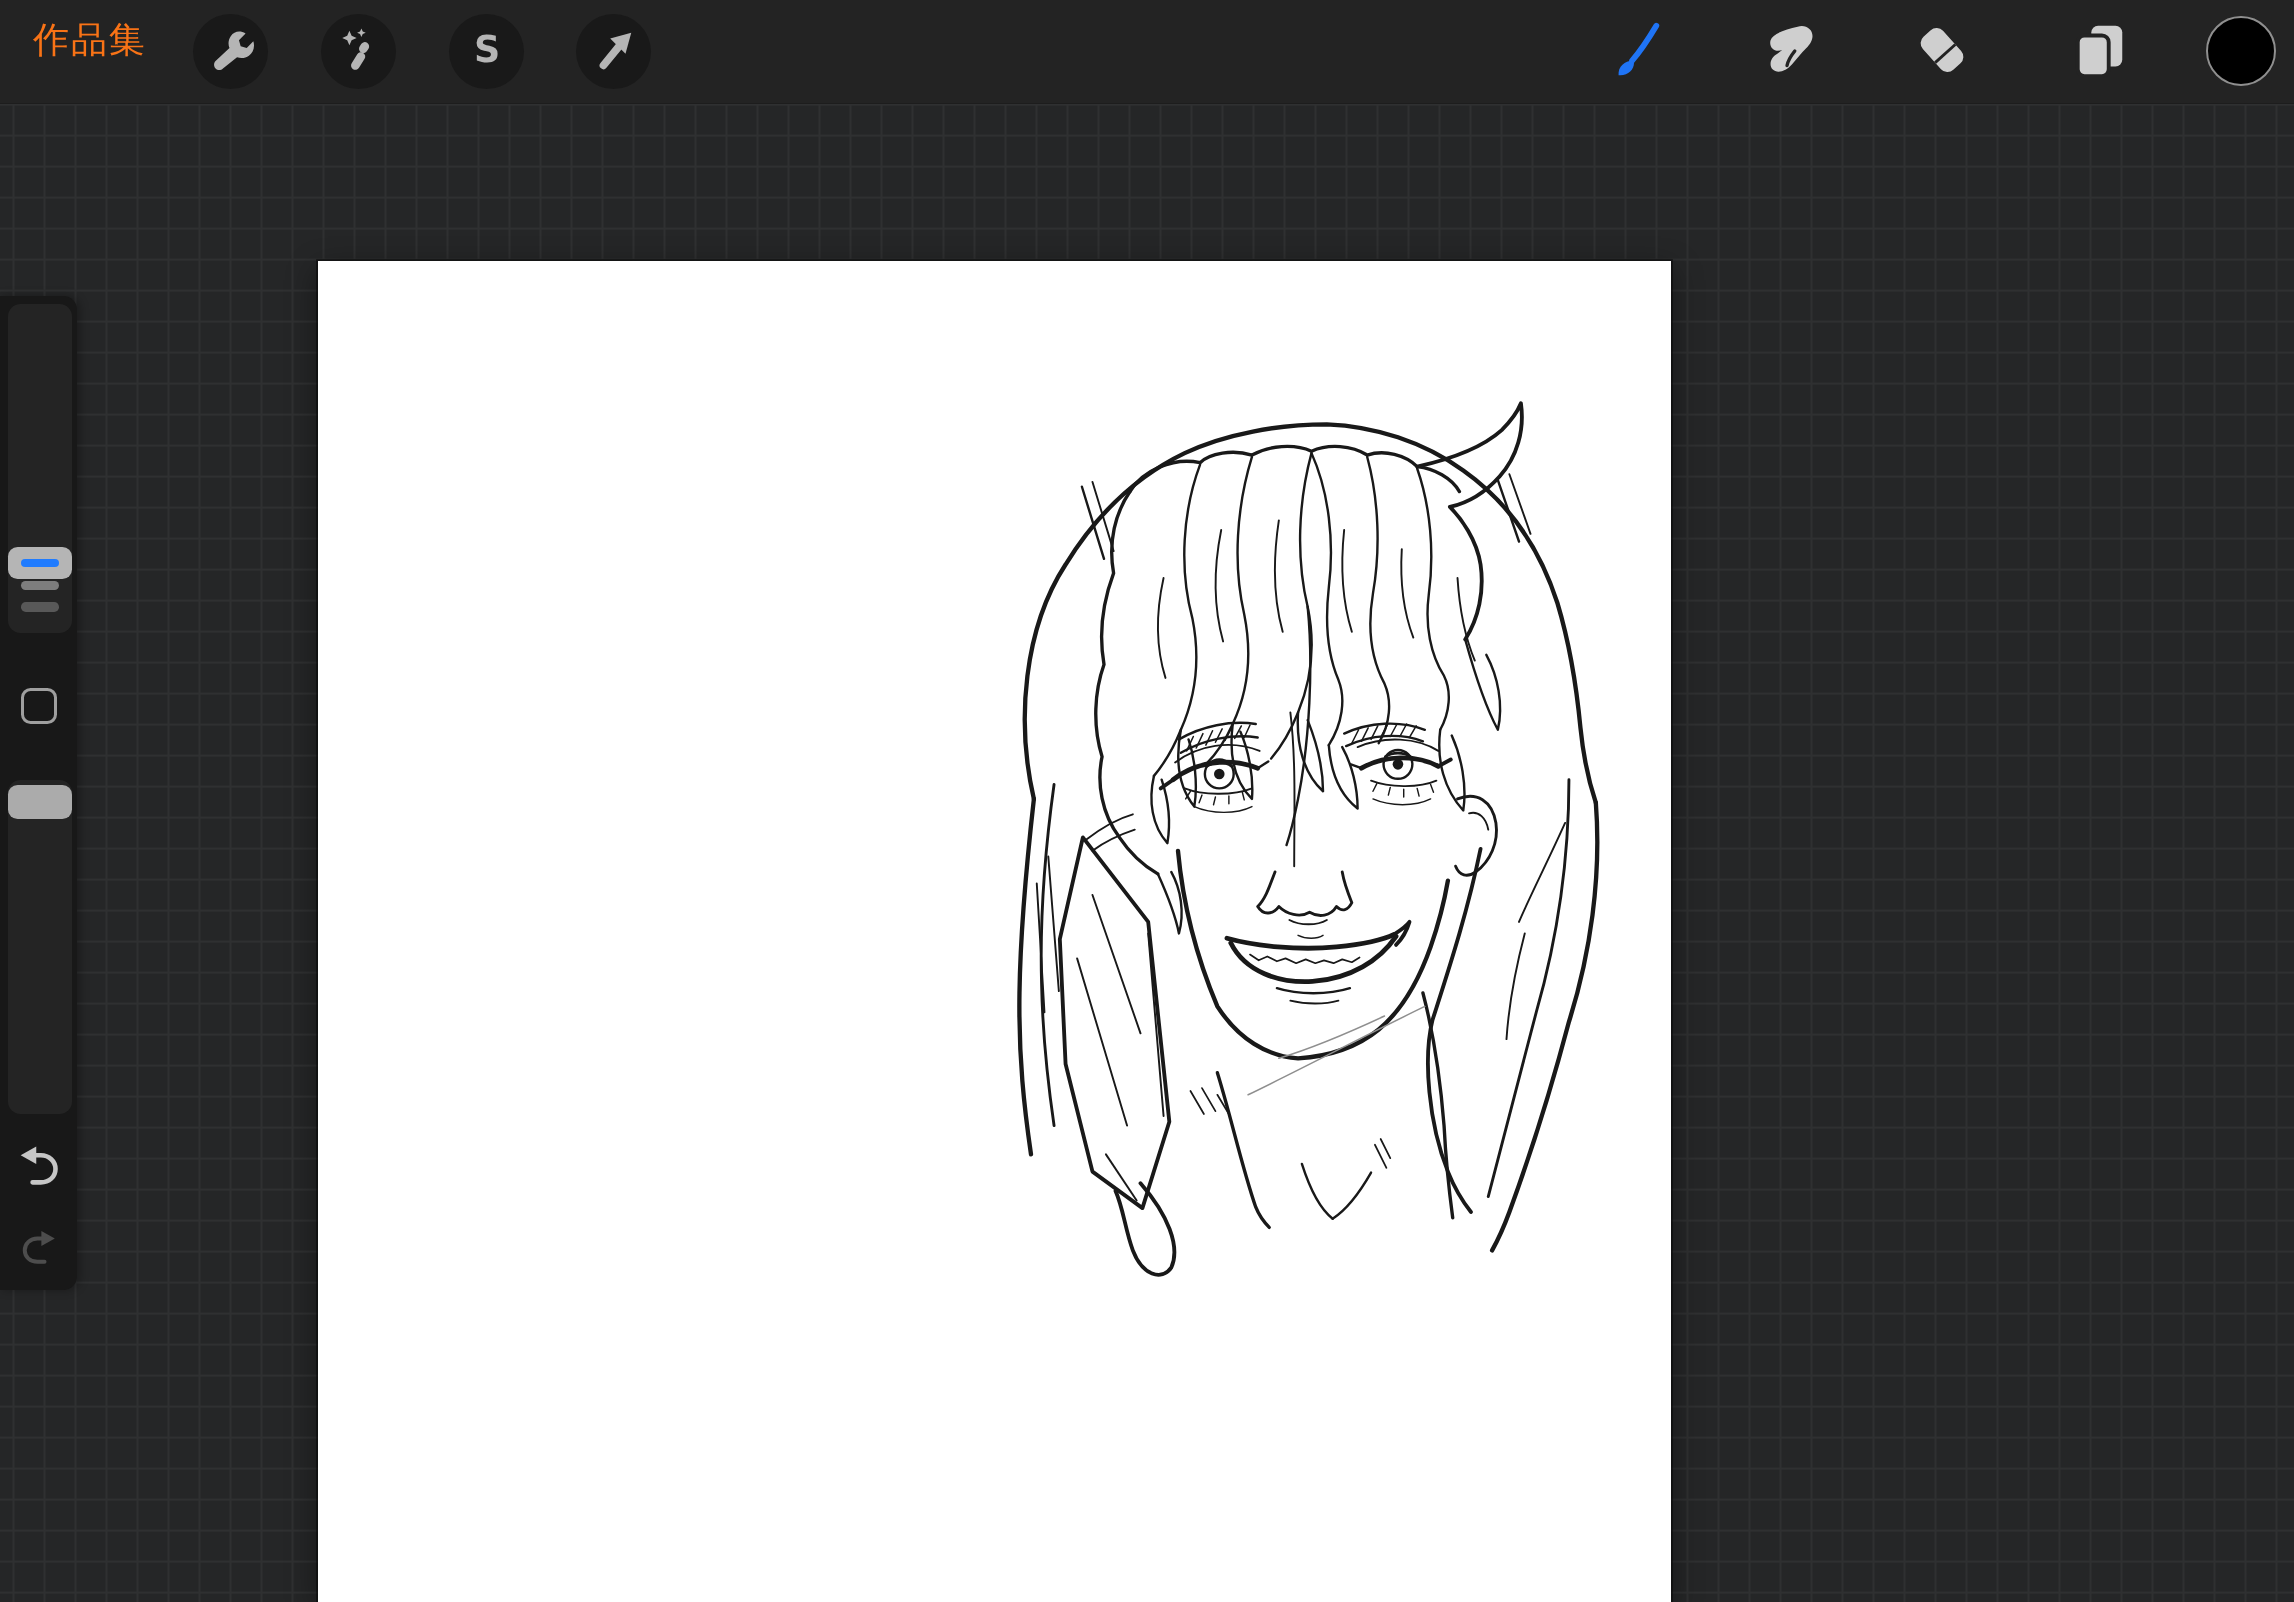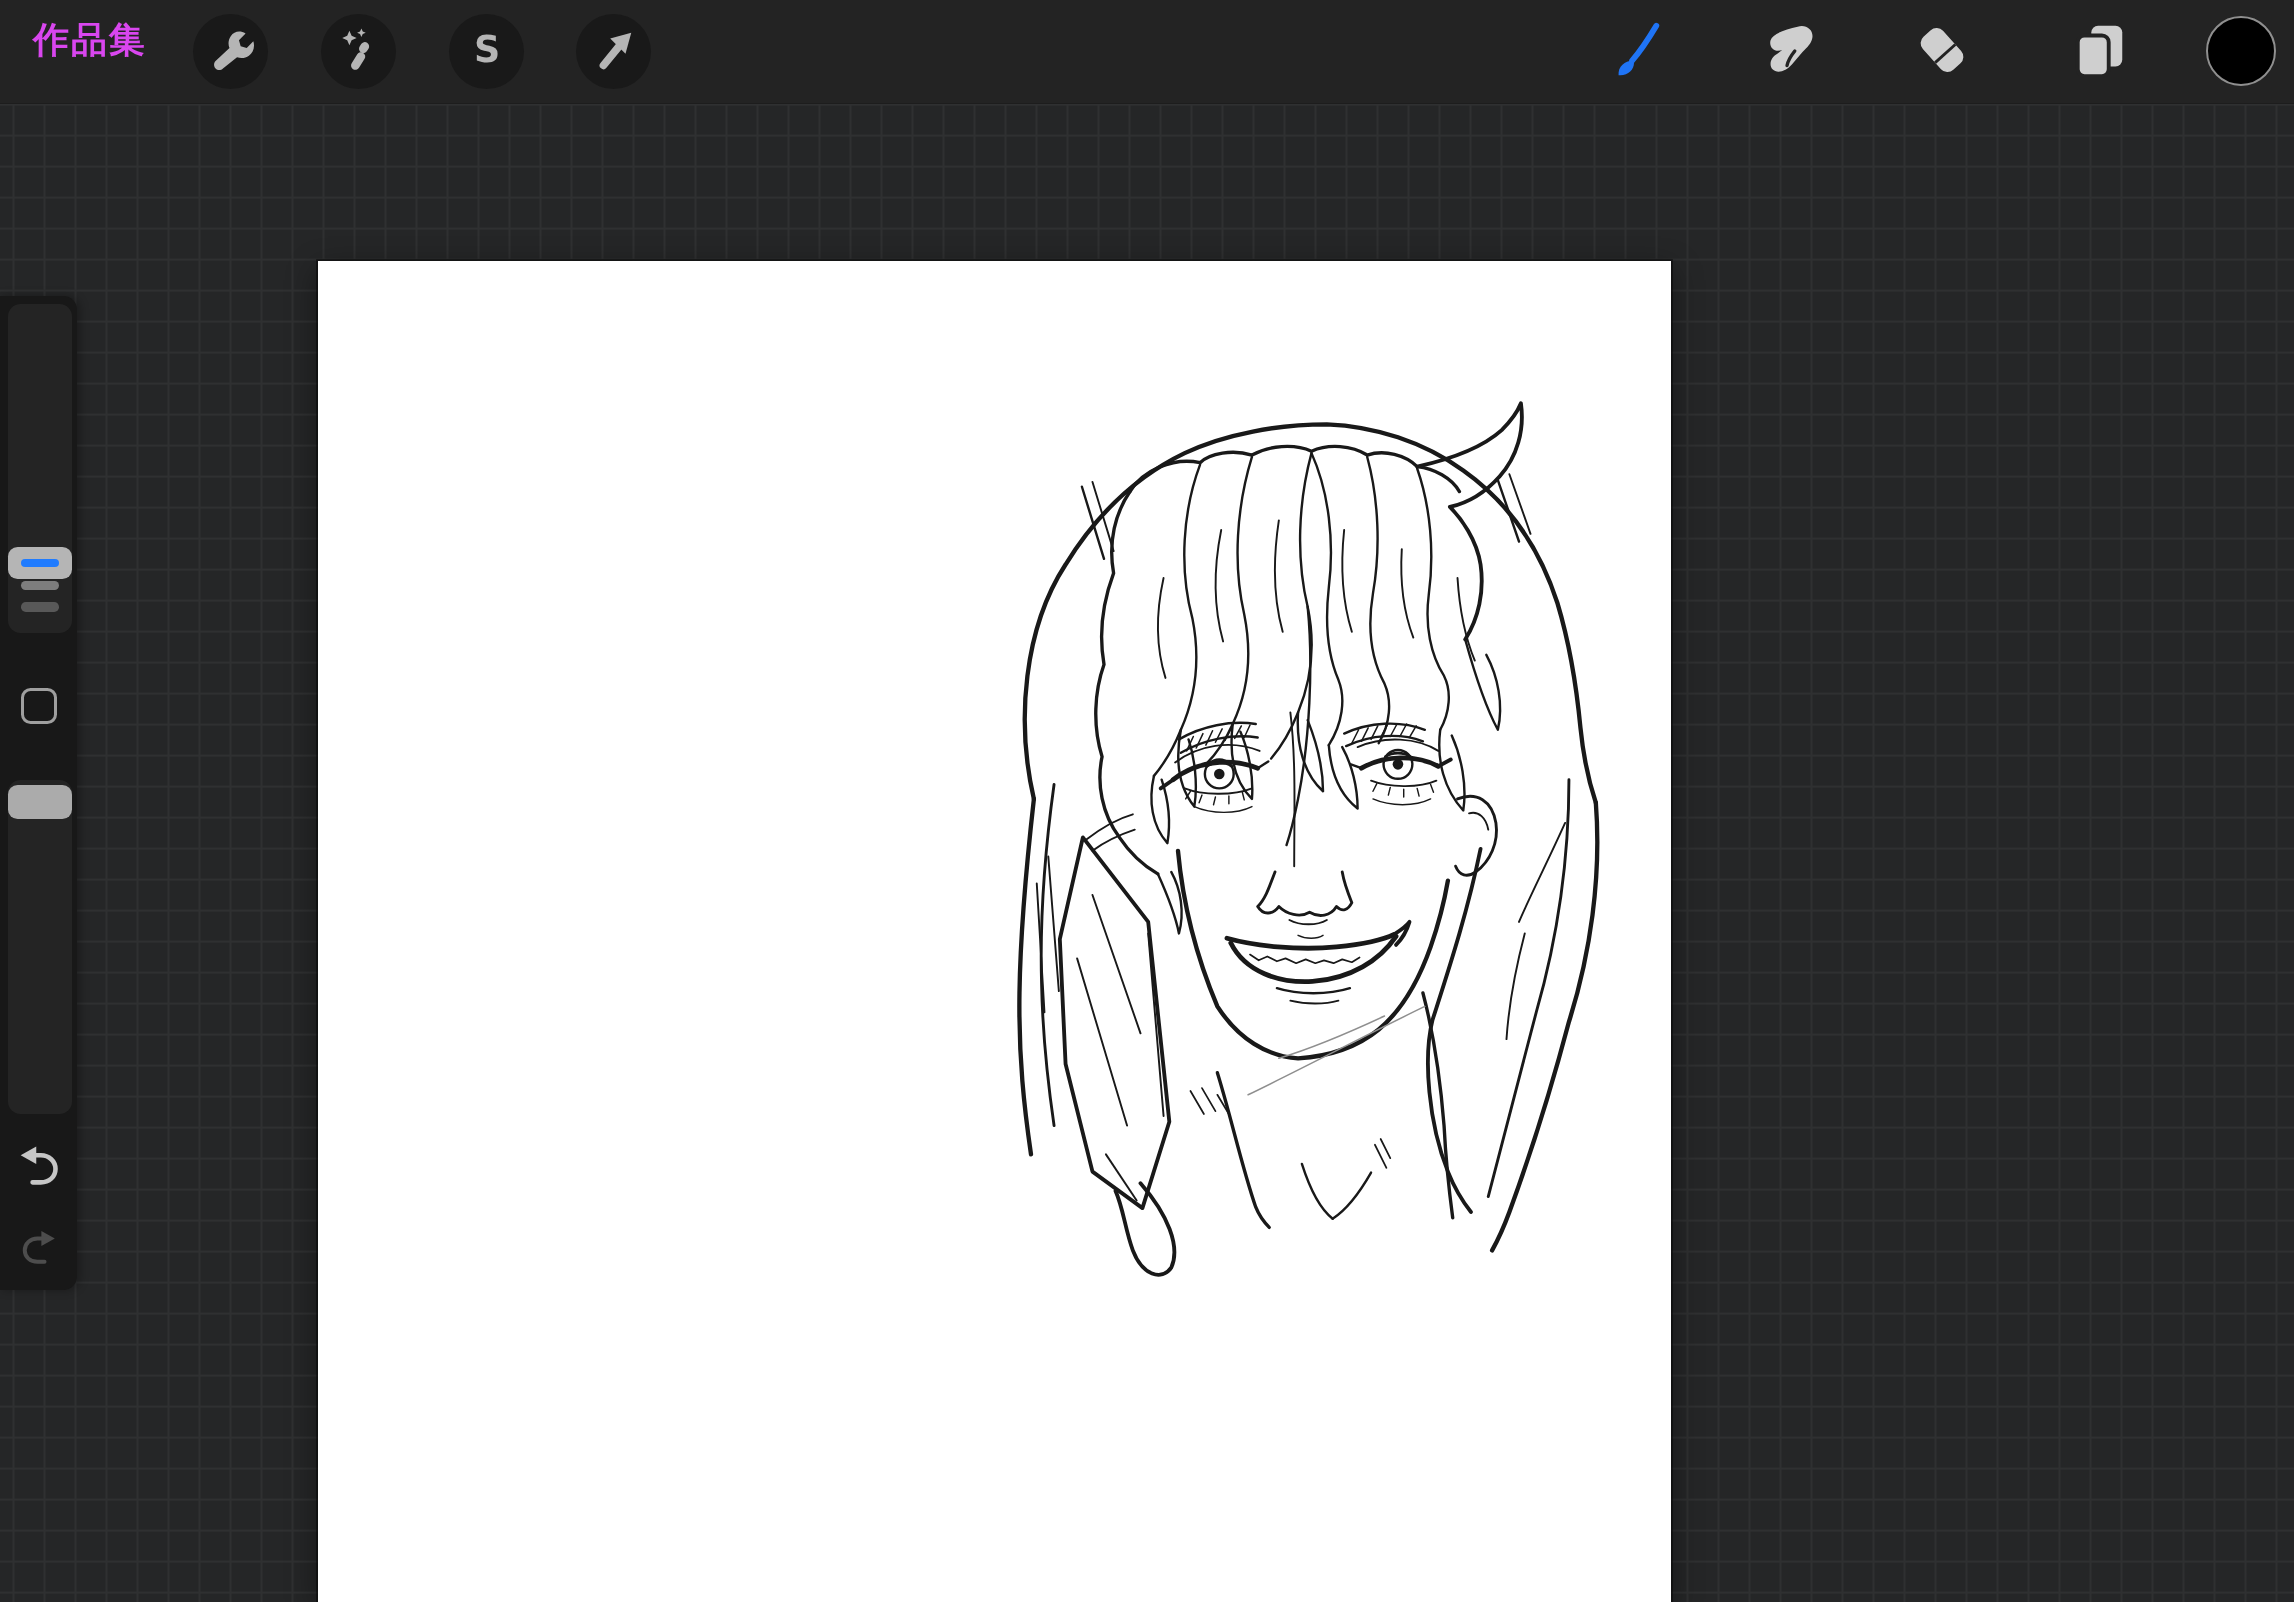--- a/index.html
+++ b/index.html
@@ -16,21 +16,21 @@
     font-family:"Liberation Sans","DejaVu Sans",sans-serif;
   }
   
   .topbar{
     position:absolute;left:0;top:0;width:2294px;height:103px;
     background:#232323;border-bottom:1px solid #1d1d1d;z-index:30;
   }
   .gallery-label{
     position:absolute;left:33px;top:0;height:80px;
     display:flex;align-items:center;
-    font-size:36px;font-weight:700;color:#d946ef;letter-spacing:1.9px;
+    font-size:36px;font-weight:400;color:#f97316;letter-spacing:1.9px;
   }
   .tool-circle{
     position:absolute;top:14.4px;width:75px;height:75px;border-radius:50%;
     background:#191919;display:flex;align-items:center;justify-content:center;
   }
   .tool-plain{
     position:absolute;top:20px;width:63px;height:63px;
     display:flex;align-items:center;justify-content:center;
   }
   .color-swatch{

